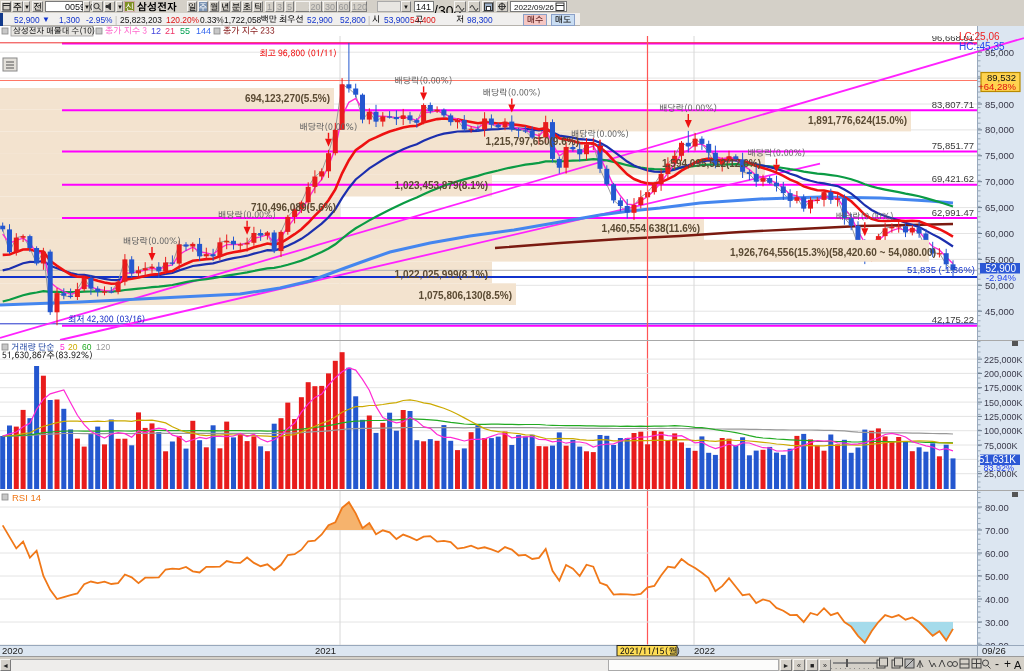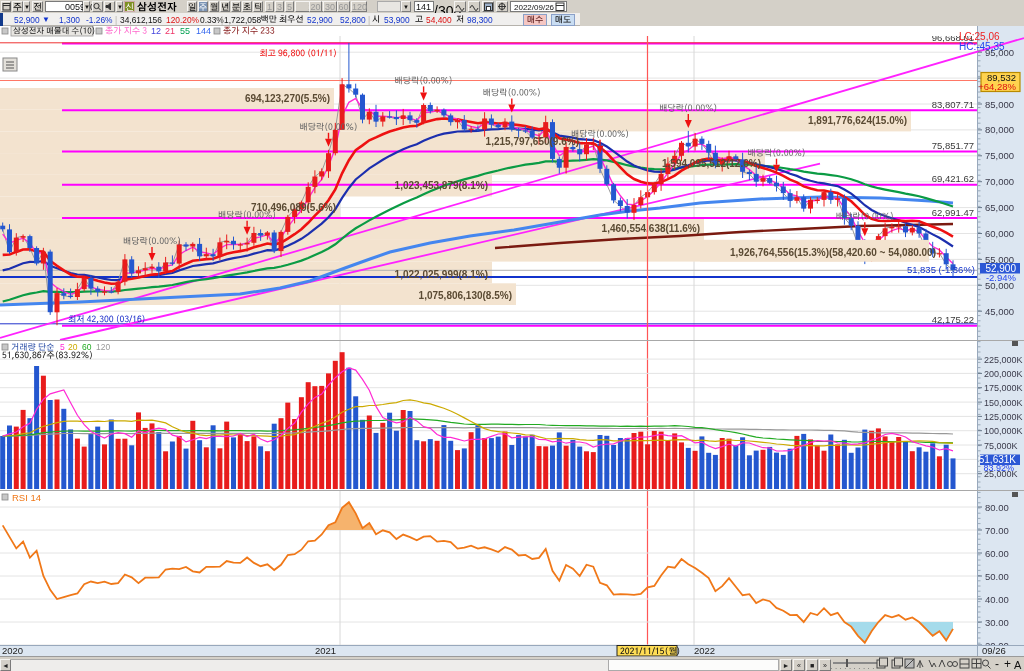--- a/index.html
+++ b/index.html
@@ -52,35 +52,35 @@
   <div class="tb" style="left:496px;width:12px;"></div>
   <div class="tbin" style="left:510px;width:57px;padding-left:3px;font-size:8px;line-height:11px;">2022/09/26</div>
 
 </div>
 <div id="row2">
   <div class="data"></div>
   <div style="position:absolute;left:0;top:0;width:3px;height:13px;background:#123a8c;"></div>
   <div class="r2" style="left:14px;color:#1133cc;">52,900</div>
   <div class="r2" style="left:42px;color:#1133cc;font-size:8px;top:2px;">▼</div>
   <div class="r2" style="left:59px;color:#1133cc;">1,300</div>
-  <div class="r2" style="left:86px;color:#1133cc;">-1.26%</div>
+  <div class="r2" style="left:86px;color:#1133cc;">-2.95%</div>
   <div class="r2" style="left:115px;color:#b5b2ac;">|</div>
-  <div class="r2" style="left:120px;color:#111;">34,612,156</div>
+  <div class="r2" style="left:120px;color:#111;">25,823,203</div>
   <div class="r2" style="left:166px;color:#dd1111;">120.20%</div>
   <div class="r2" style="left:200px;color:#111;">0.33%</div>
   <div class="r2" style="left:221px;color:#b5b2ac;">|</div>
   <div class="r2" style="left:224px;color:#111;">1,722,058</div>
 
   <div class="r2" style="left:307px;color:#1133cc;">52,900</div>
   <div class="r2" style="left:340px;color:#1133cc;">52,800</div>
   <div class="r2" style="left:368px;color:#b5b2ac;">|</div>
 
   <div class="r2" style="left:384px;color:#1133cc;">53,900</div>
 
-  <div class="r2" style="left:426px;color:#dd1111;">54,400</div>
+  <div class="r2" style="left:410px;color:#dd1111;">54,400</div>
 
   <div class="r2" style="left:467px;color:#1133cc;">98,300</div>
   <div style="position:absolute;left:523px;top:0.5px;width:24px;height:12px;background:#f5c6c2;border:1px solid #8aa0c8;"></div>
   <div style="position:absolute;left:551px;top:0.5px;width:24px;height:12px;background:#c9ddf2;border:1px solid #8aa0c8;"></div>
 </div>
 <svg width="1024" height="26" viewBox="0 0 1024 26" style="position:absolute;left:0;top:0;pointer-events:none;">
     <g transform="translate(13.1,10.0) scale(0.00879,-0.00879)" fill="#111111">
       <path transform="translate(0,0)" d="M43 221V303H947V221H545V-92H450V221ZM110 439Q162 453 215.0 475.0Q268 497 319.5 526.5Q371 556 406.0 595.5Q441 635 445 675V716H171V796H826V716H555V675Q559 635 592.5 596.0Q626 557 677.5 527.5Q729 498 782.5 475.5Q836 453 888 440L845 373Q741 399 642.0 456.0Q543 513 500 577Q460 517 362.0 459.5Q264 402 154 371Z"></path>
     </g>
     <g transform="translate(33.1,10.0) scale(0.00879,-0.00879)" fill="#111111">

